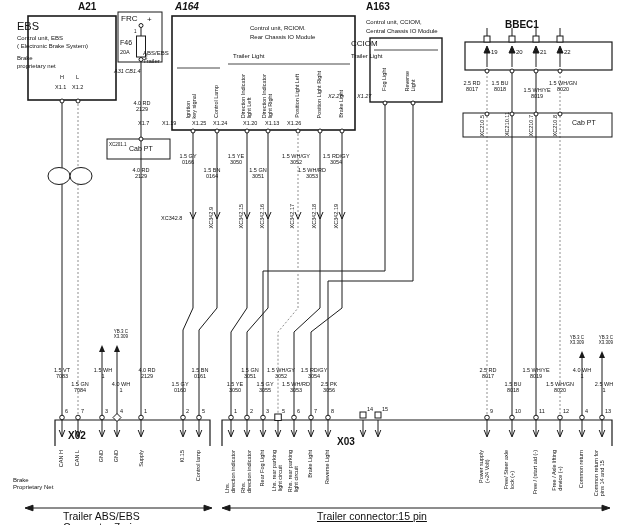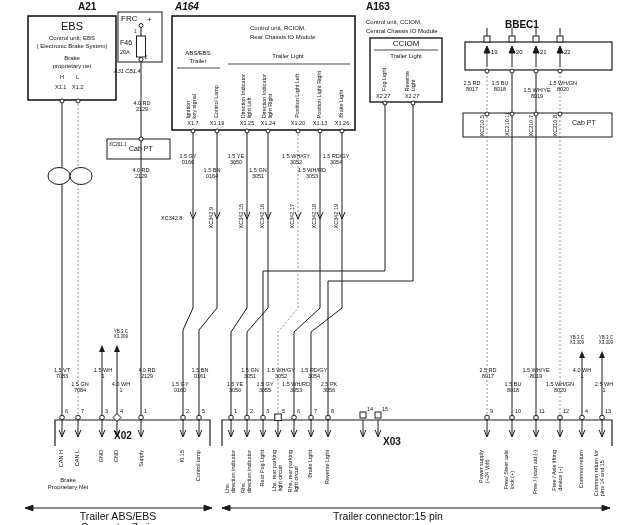--- a/index.html
+++ b/index.html
@@ -7,21 +7,21 @@
          font-family:"Liberation Sans","DejaVu Sans",sans-serif;color:#111;}
   #wires{position:absolute;left:0;top:0;}
   .lbl{position:absolute;font-size:6px;line-height:6.5px;white-space:pre-line;}
   .t5{font-size:5.5px;line-height:6px;}
   .t45{font-size:4.5px;line-height:5px;}
   .t7{font-size:7px;line-height:7.5px;}
   .t8{font-size:8px;line-height:8.5px;}
   .t10{font-size:10px;line-height:10.5px;font-weight:600;}
   .t11{font-size:11px;line-height:11.5px;}
   .cap{font-size:10.5px;line-height:11px;}
-  .cx{text-align:center;width:110px;margin-left:-55px;}
+  .cx{text-align:left;width:110px;margin-left:-55px;}
   .wl{text-align:center;width:44px;margin-left:-22px;}
   .v{writing-mode:vertical-rl;transform:rotate(180deg);white-space:pre;font-size:5.5px;line-height:6.2px;}
   .it{font-style:italic;}
 </style>
 </head>
 <body>
 
 <div id="stage">
 
 <svg id="wires" width="620" height="525" viewBox="0 0 620 525">
@@ -398,15 +398,15 @@
 <span class="lbl v" style="left:478px;top:450px;">Power supply
 (+24 Volt)</span>
 <span class="lbl v" style="left:503px;top:450px;">Free/ Steer axle
 lock (+)</span>
 <span class="lbl v" style="left:532px;top:450px;">Free / (start aid (-)</span>
 <span class="lbl v" style="left:551px;top:450px;">Free / Axle lifting
 device (+)</span>
 <span class="lbl v" style="left:578px;top:450px;">Common return</span>
 <span class="lbl v" style="left:593px;top:450px;">Common return for
 pins 14 and 15</span>
-<span class="lbl cap cx" style="left:388px;top:511px;">Trailer connector:15 pin</span>
+<span class="lbl cap cx" style="left:372px;top:511px;text-decoration:underline;">Trailer connector:15 pin</span>
 
 </div>
 
 </body></html>

